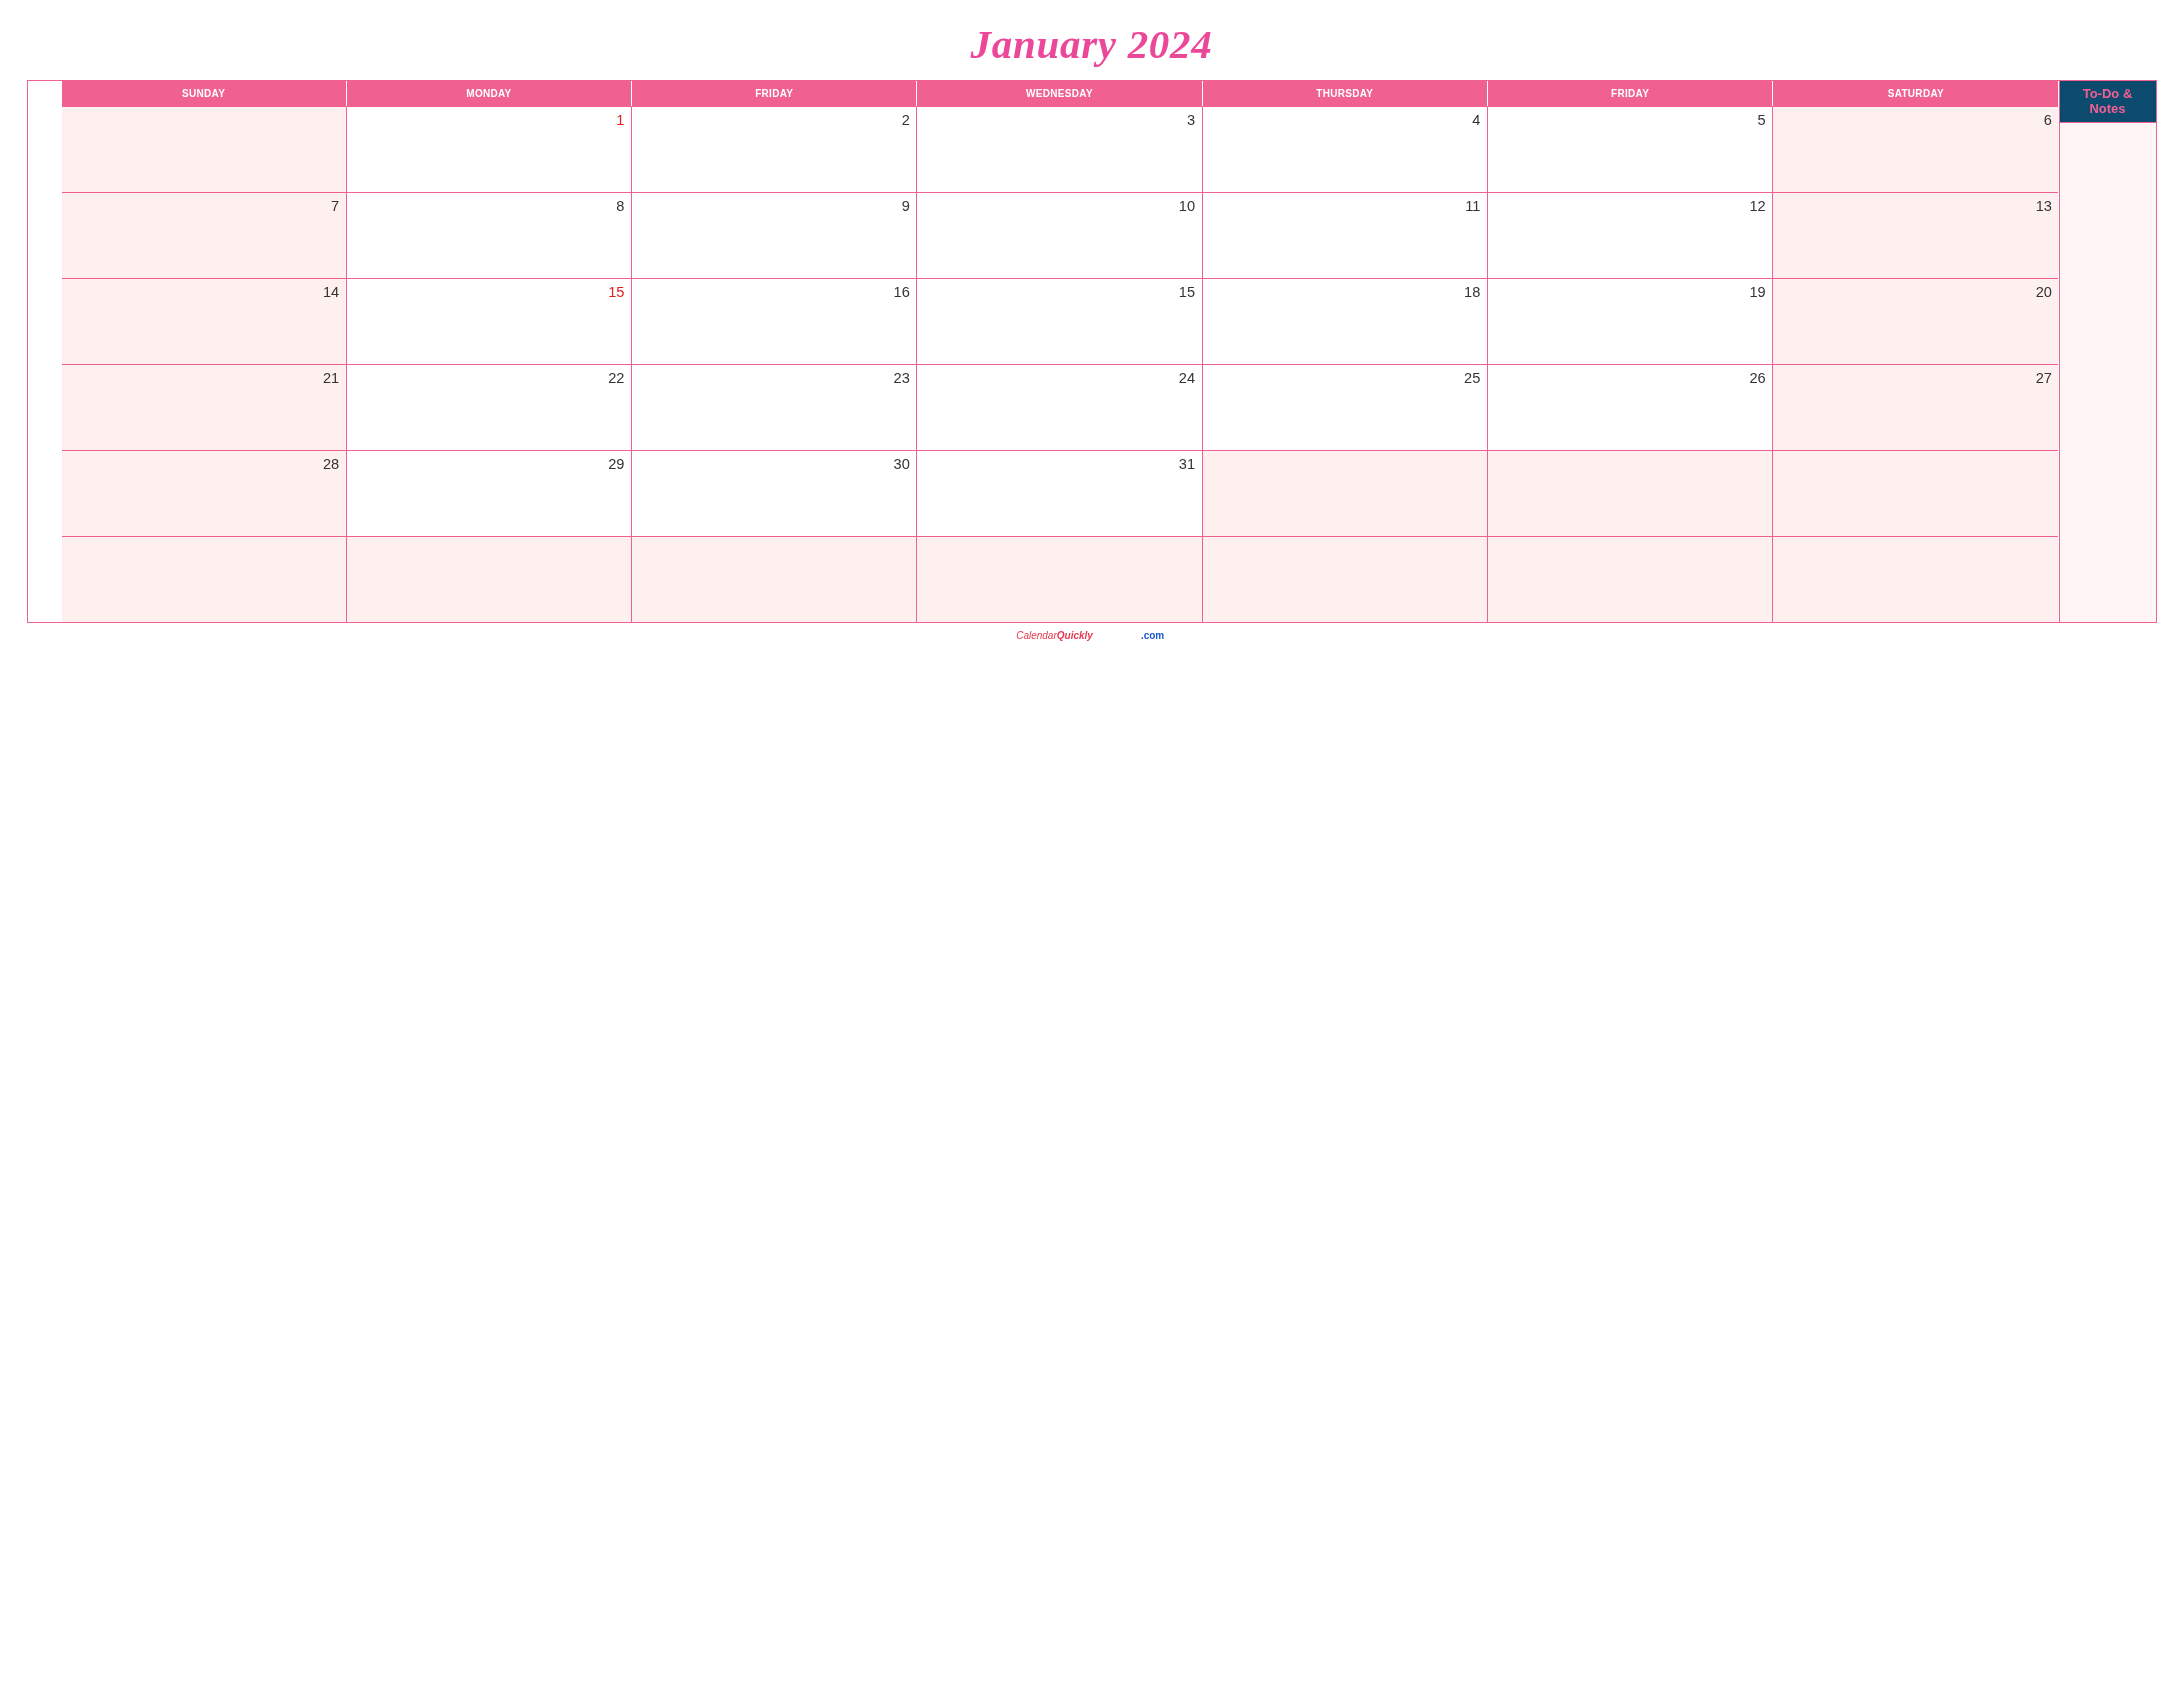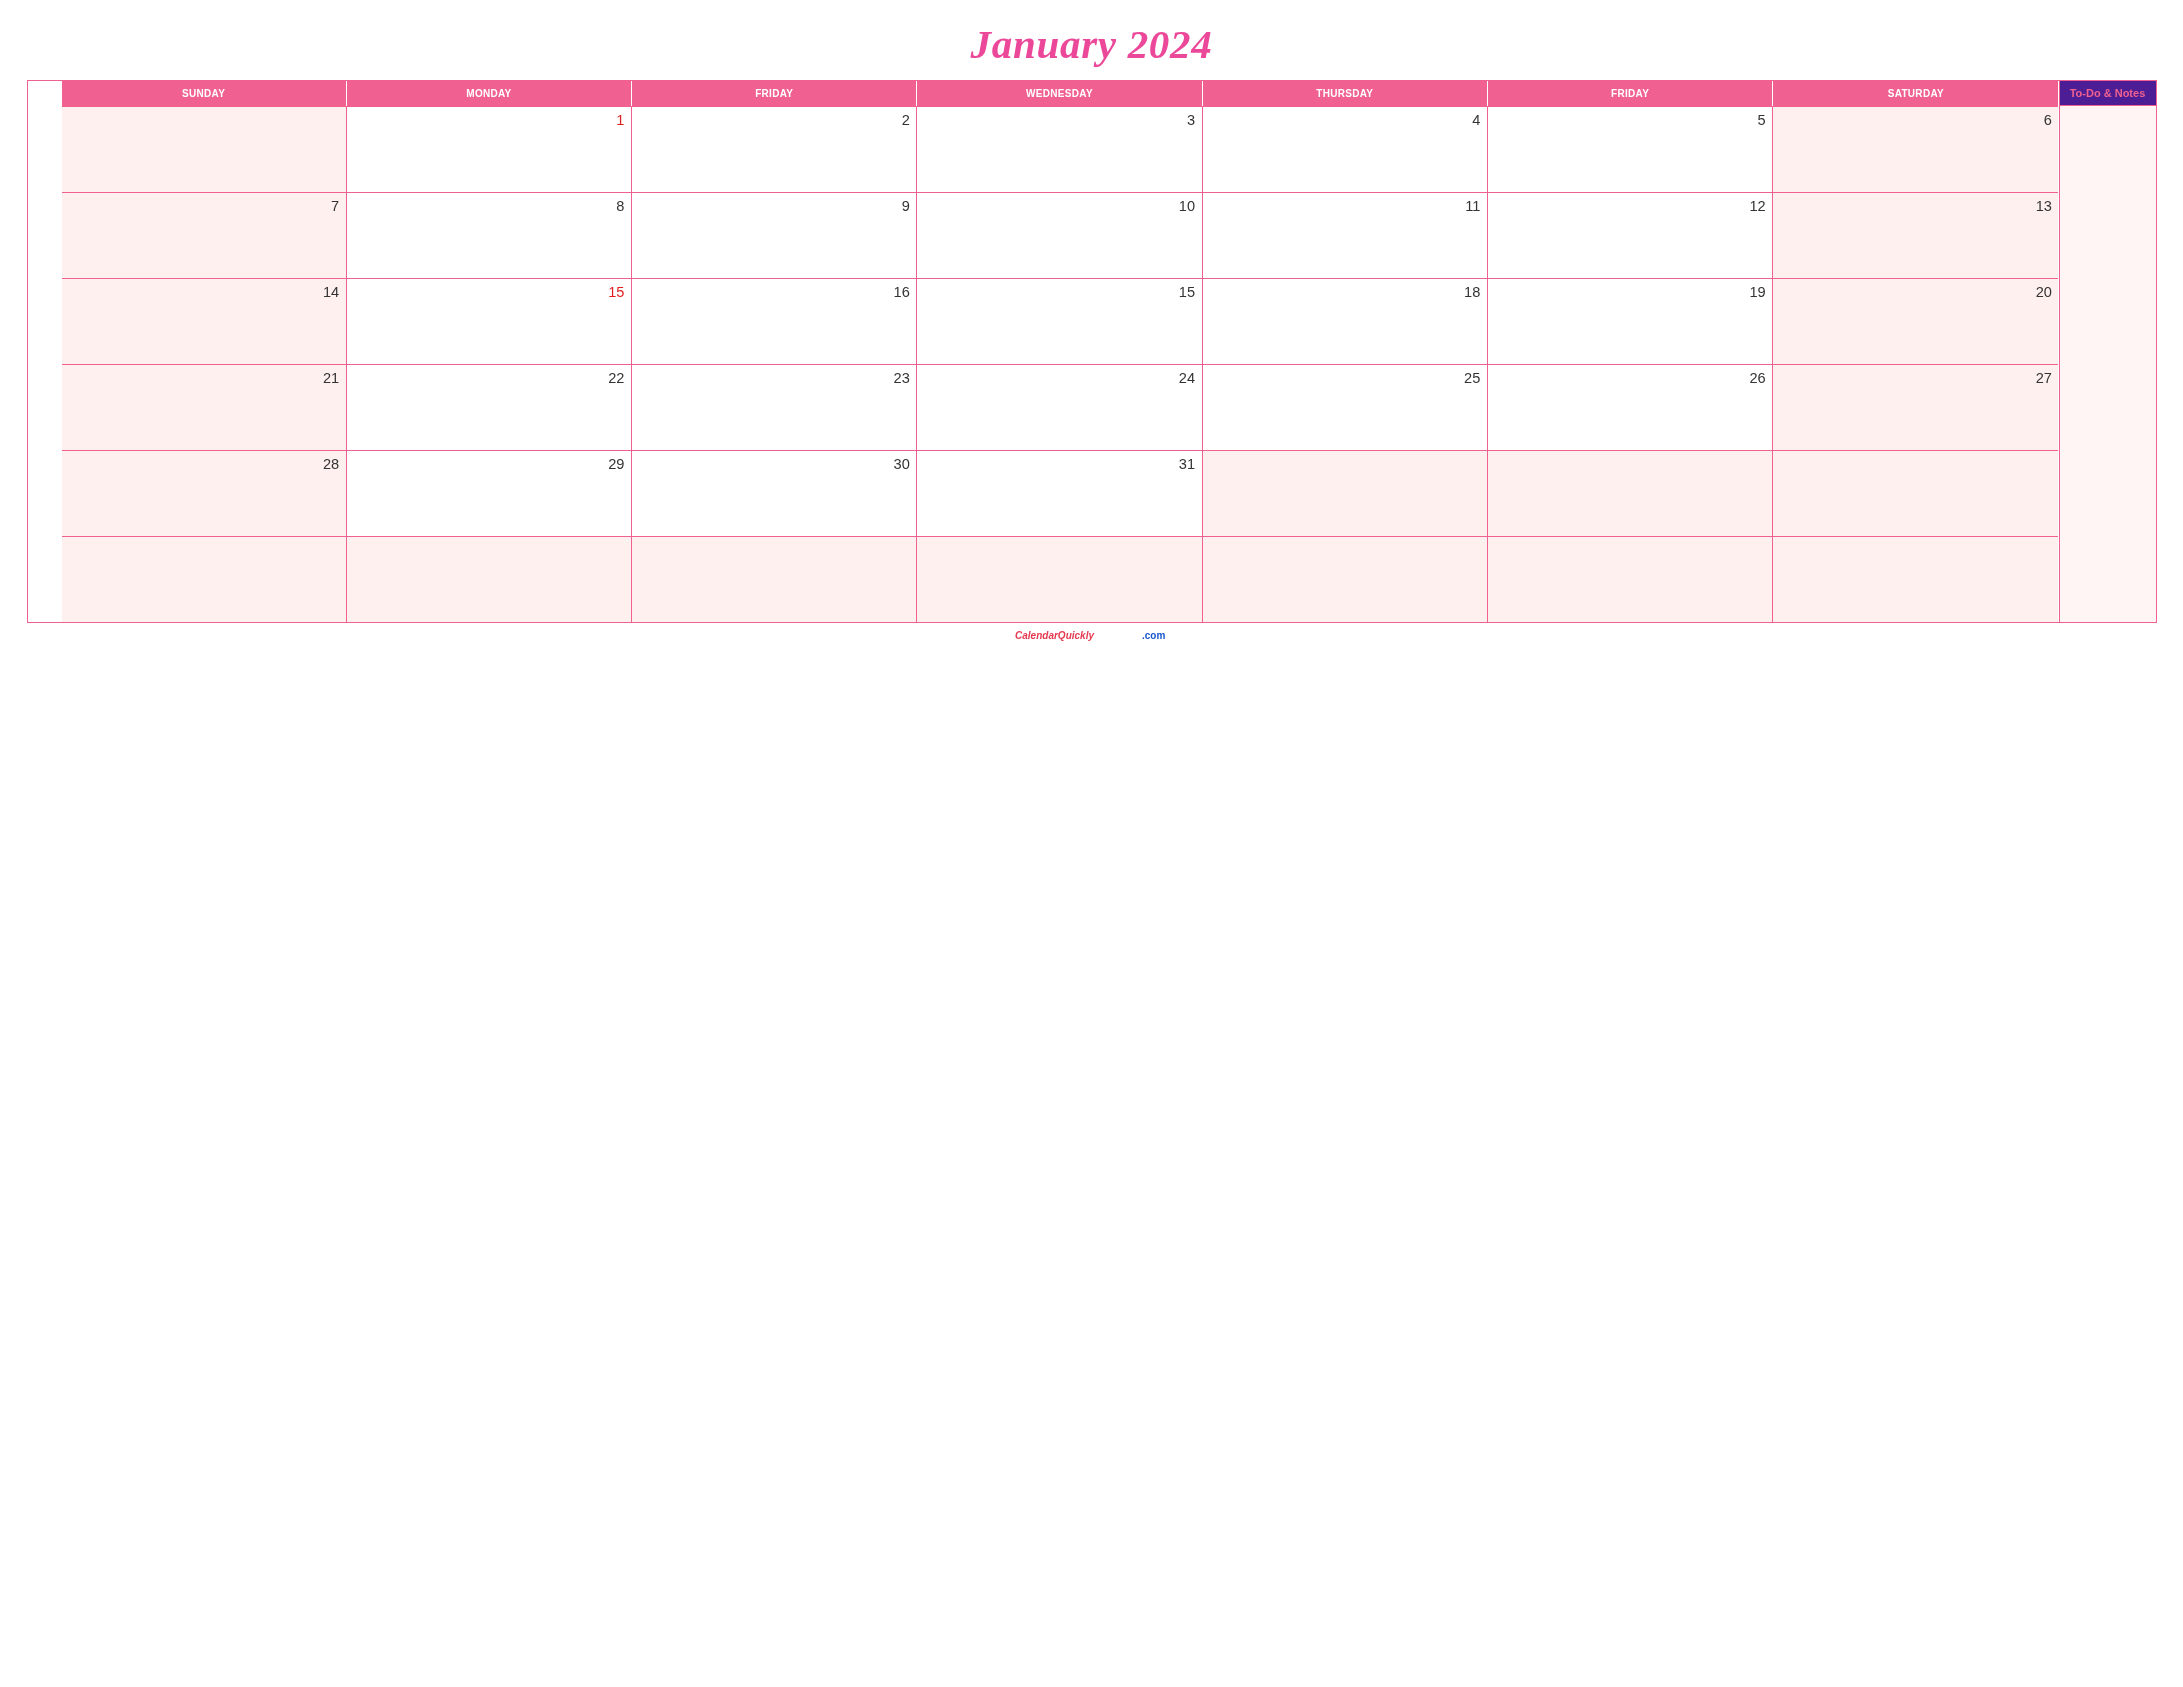--- a/index.html
+++ b/index.html
@@ -37,24 +37,24 @@
     }
 
     .calendar-notes {
       width: 96px;
       background: #fff5f5;
       display: flex;
       flex-direction: column;
     }
 
     .notes-header {
-      background: #4c1d95;
+      background: #0c4a6e;
       border-bottom: 0.7px solid #f06090;
       padding: 5.3px 4px;
-      font-size: 11px;
+      font-size: 13px;
       font-weight: bold;
       color: #f06090;
       text-align: center;
       min-height: 25px;
       display: flex;
       align-items: center;
       justify-content: center;
     }
 
     .notes-body {
@@ -128,21 +128,21 @@
     .watermark {
       text-align: right;
       margin-top: 6.6px;
       font-size: 10px;
       padding-right: 2.6px;
     }
 
     .watermark-calendar {
       color: #e63950;
       font-style: italic;
-      font-weight: bold;
+      font-weight: normal;
     }
 
     .watermark-quickly {
       color: #e63950;
       font-weight: bold;
       font-style: italic;
     }
 
     .watermark-com {
       color: #1a56cc;

